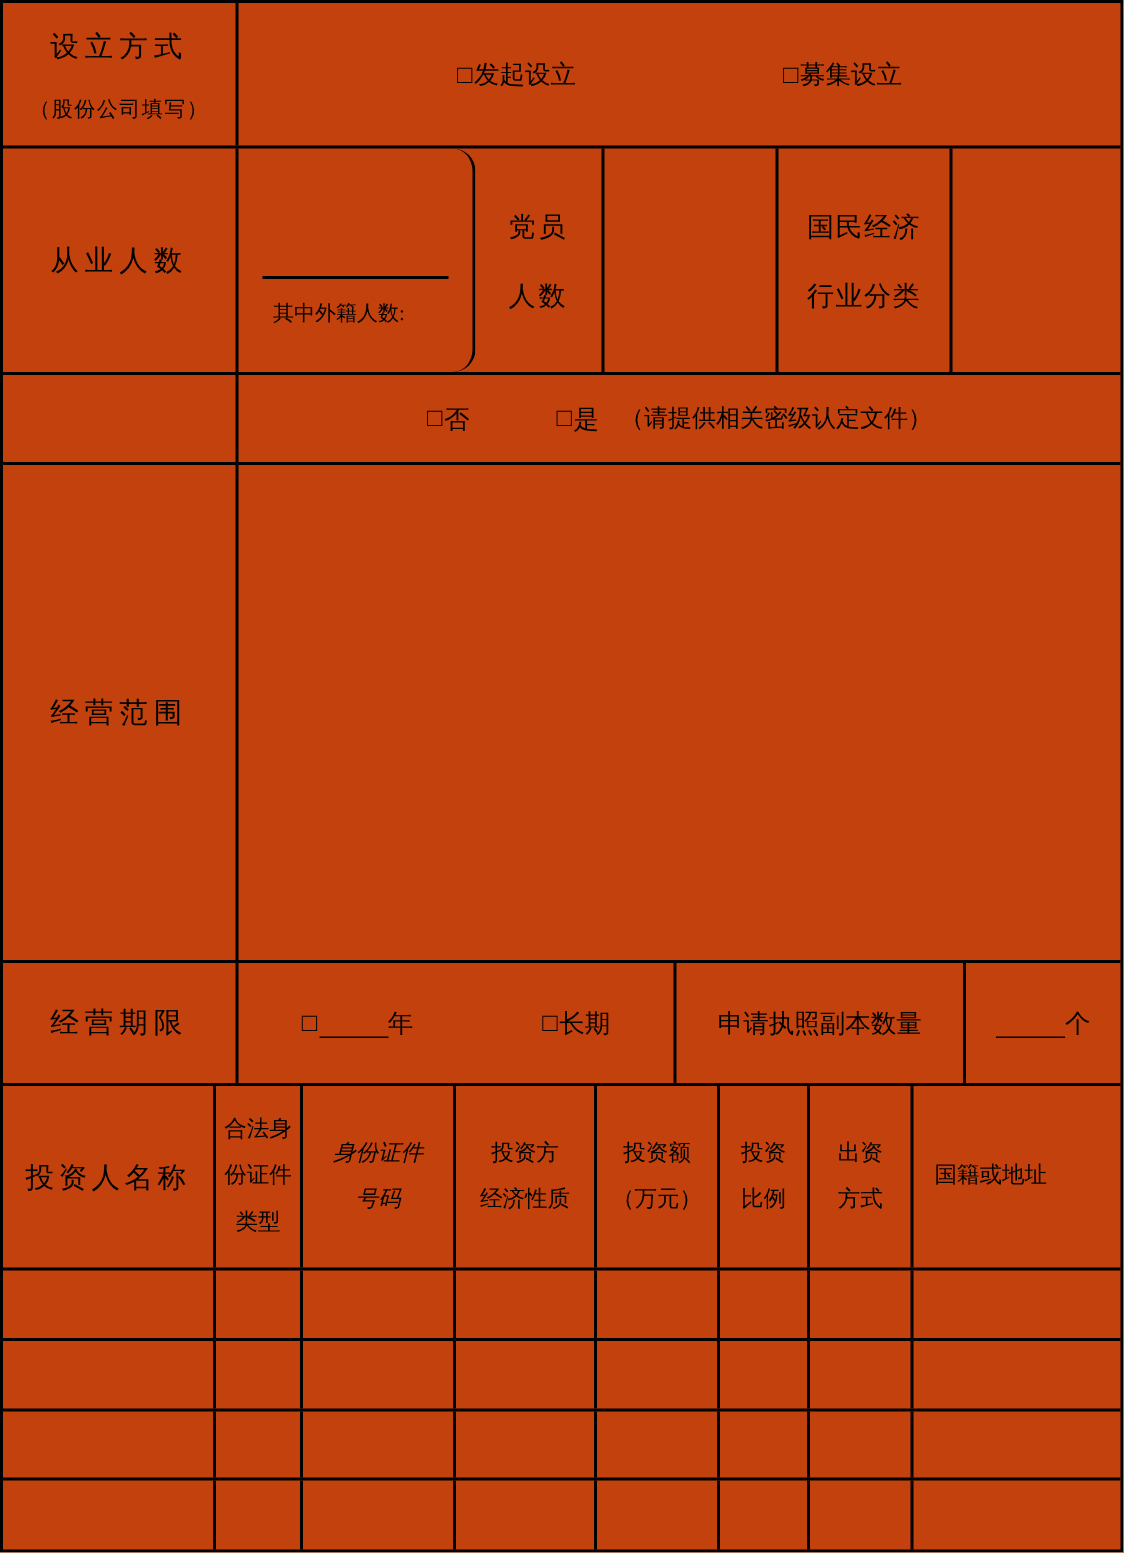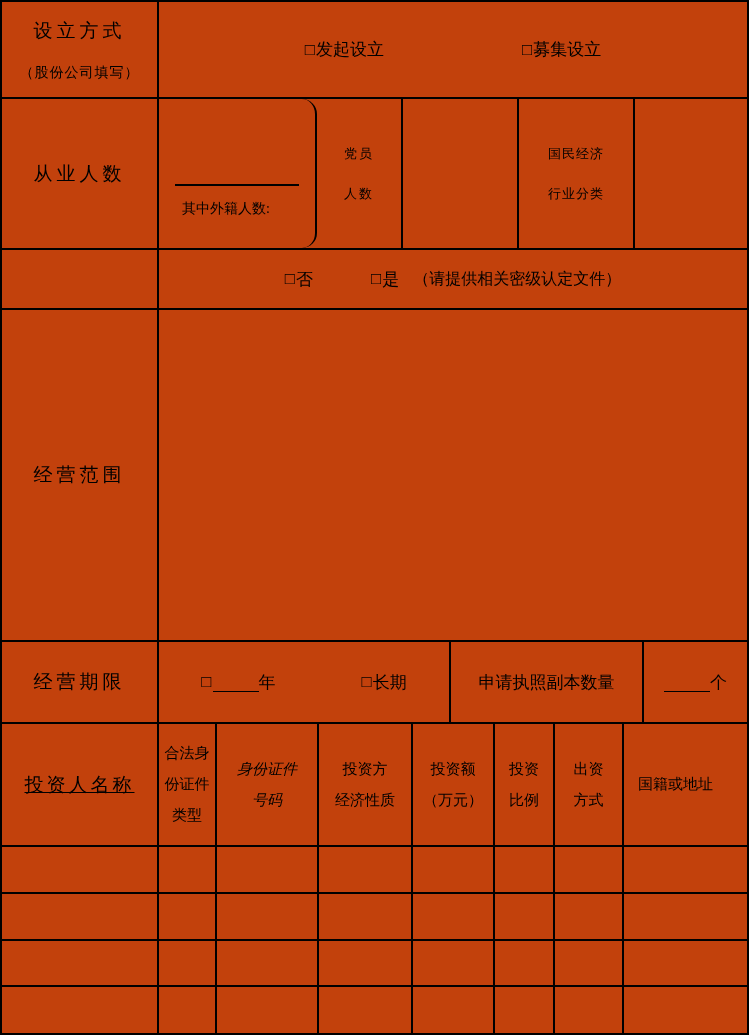--- a/index.html
+++ b/index.html
@@ -37,36 +37,36 @@
   .c-label{width:157px;flex:none;}
   .c-rest{flex:1;}
   .c-sub{width:158px;flex:none;}
   .c-party{width:86px;flex:none;}
   .c-b1{width:116px;flex:none;}
   .c-ind{width:116px;flex:none;}
   .c-b2{width:112px;flex:none;}
   .c-term{width:292px;flex:none;}
   .c-copies{width:193px;flex:none;}
   .c-unit{width:103px;flex:none;}
-  .h1{width:157px;flex:none;text-decoration:underline;}
+  .h1{width:142px;flex:none;}
   .h2{width:58px;flex:none;}
   .h3{width:102px;flex:none;font-style:italic;}
   .h4{width:94px;flex:none;}
   .h5{width:82px;flex:none;}
   .h6{width:60px;flex:none;}
   .h7{width:69px;flex:none;}
   .h8{width:103px;flex:none;}
 
   
   .big-label{font-size:19px;letter-spacing:4px;text-align:center;}
   .sub-label{font-size:14px;letter-spacing:1px;margin-top:20px;text-align:center;}
   .stack{display:flex;flex-direction:column;align-items:center;justify-content:center;}
   .opt{font-size:17px;display:flex;align-items:center;white-space:nowrap;}
   .chk{font-size:17px;margin-right:1px;}
-  .two-line{display:flex;flex-direction:column;align-items:center;justify-content:center;gap:22px;font-size:13px;letter-spacing:2px;}
+  .two-line{display:flex;flex-direction:column;align-items:center;justify-content:center;gap:22px;font-size:18px;letter-spacing:2px;}
   .split{display:flex;flex-direction:column;align-items:stretch;justify-content:flex-start;padding:16px;border-radius:15px;}
   .split-top{height:71px;border-bottom:2px solid #000;box-sizing:border-box;}
   .split-bottom{flex:1;display:flex;align-items:center;justify-content:flex-start;padding-left:7px;font-size:14px;}
   .note{font-size:16px;white-space:nowrap;}
   .blank{display:inline-block;border-bottom:1px solid #000;height:1.1em;width:46px;}
   .hdr{font-size:15px;line-height:2.05;text-align:center;}
   .hdr-lines{display:flex;flex-direction:column;align-items:center;justify-content:center;}
   .hdr-big{font-size:19px;letter-spacing:3px;}
   .scope-cell{align-items:center;}
 </style>

